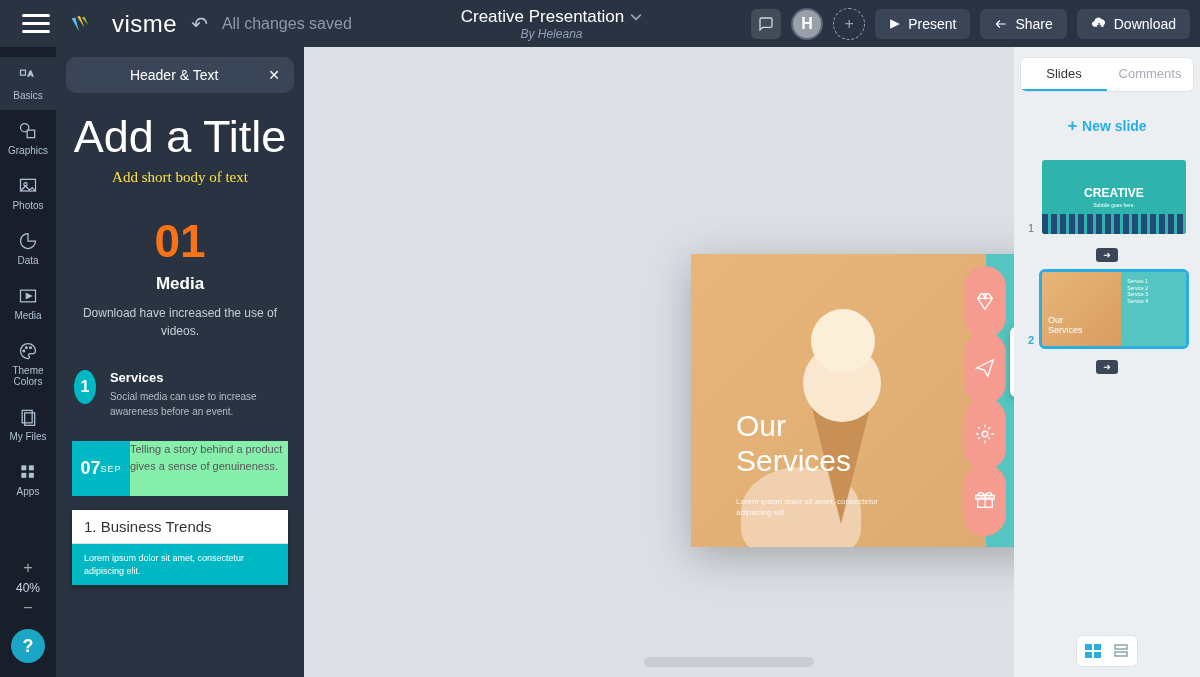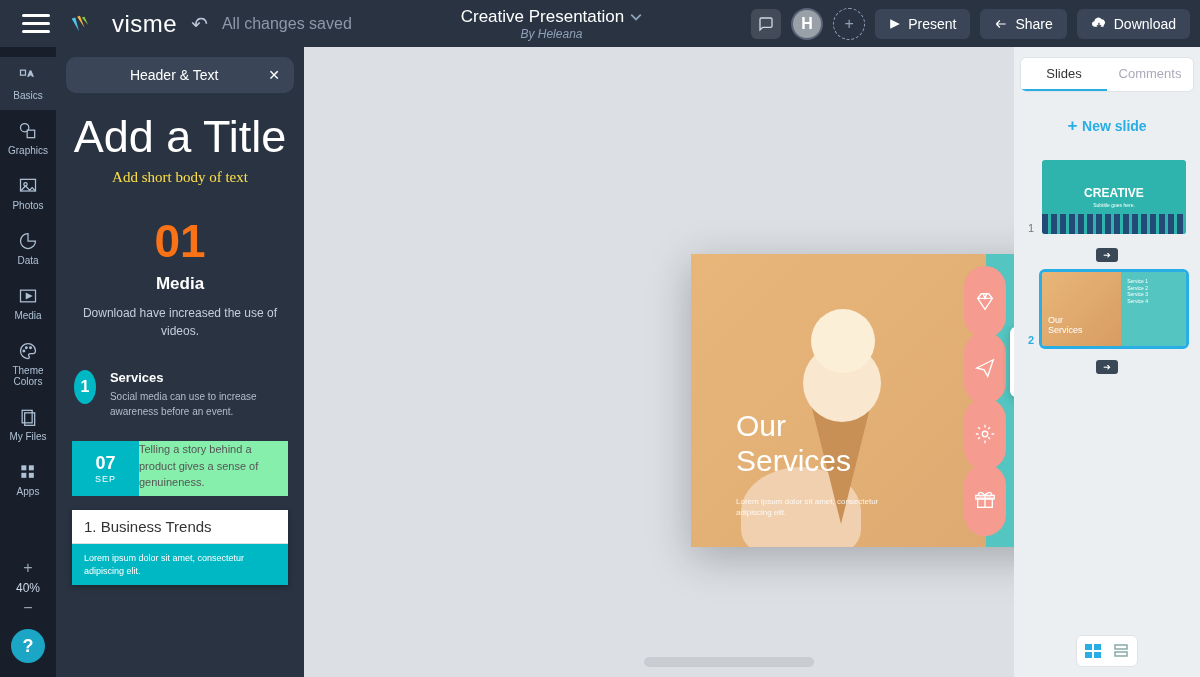--- a/index.html
+++ b/index.html
@@ -38,21 +38,21 @@
 .panel-sub{font-size:15px;text-align:center;color:#fde047;font-family:'Comic Sans MS',cursive}
 .block01{text-align:center;margin-top:28px}
 .block01 .num{font-size:46px;color:#f97316;font-weight:700;font-family:Liberation Sans, sans-serif}
 .block01 .lbl{font-size:17px;font-weight:700;margin-top:6px}
 .block01 .descr{font-size:12px;color:#c5ced9;margin-top:10px;line-height:1.5;padding:0 12px}
 .promo{display:flex;gap:14px;margin-top:30px;padding:0 8px}
 .promo .circ{width:34px;height:34px;border-radius:50%;background:#00b8c4;display:flex;align-items:center;justify-content:center;font-weight:700;color:#fff}
 .promo .ptitle{font-size:13px;font-weight:700;margin-bottom:4px}
 .promo .ptxt{font-size:10px;color:#b3bdc9;line-height:1.5}
 .datecard{display:flex;margin:22px 6px 0;height:55px}
-.dleft{width:67px;background:#00b8c4;color:#fff;display:flex;flex-direction:column;align-items:center;justify-content:center}
+.dleft{width:58px;background:#00b8c4;color:#fff;display:flex;flex-direction:row;align-items:center;justify-content:center}
 .dleft .day{font-size:18px;font-weight:600}
 .dleft .mon{font-size:9px;letter-spacing:1px}
 .dright{flex:1;background:#86efac;color:#555;font-size:11px;line-height:1.5}
 .trends{margin:14px 6px 0;background:#fff;box-shadow:0 2px 6px rgba(0,0,0,.3)}
 .trends .thead{padding:8px 12px;font-size:15px;font-weight:400;color:#333;border-bottom:1px solid #ddd}
 .trends .tbody{background:#00b8c4;color:#fff;font-size:9px;padding:8px 12px;line-height:1.4}
 
 .canvas-wrap{flex:1;background:#dcdfe4;position:relative;overflow:hidden}
 .slide{position:absolute;left:387px;top:207px;width:521px;height:293px;background:#54c5c0;box-shadow:0 10px 40px rgba(0,0,0,.25);display:flex;transform-origin:top left}
 .slide-left{width:295px;position:relative;background:linear-gradient(135deg,#e8b679 0%,#deaa72 100%);overflow:hidden}

